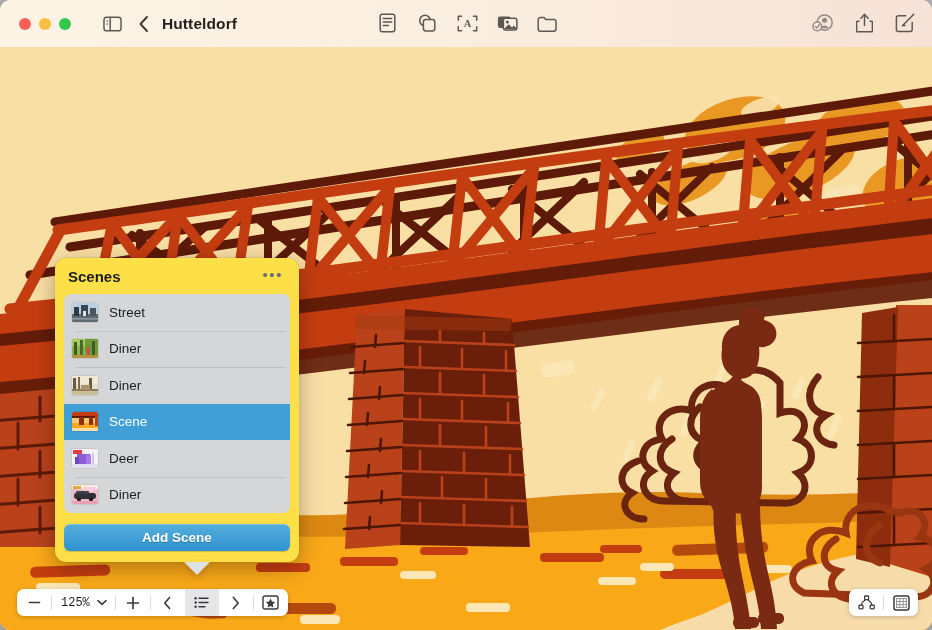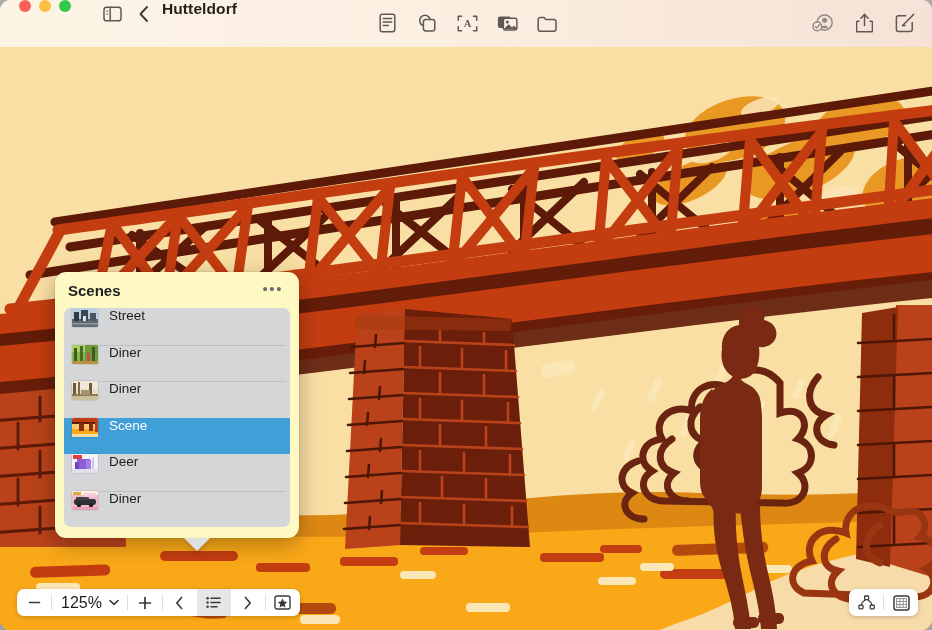--- a/index.html
+++ b/index.html
@@ -23,21 +23,21 @@
   }
 
   
   .titlebar {
     position: absolute;
     left: 0; top: 0;
     width: 932px;
     height: 47px;
     background: linear-gradient(90deg, #fdf4e6 0%, #fbefe2 45%, #f6e2d6 100%);
     display: flex;
-    align-items: flex-start;
+    align-items: center;
     z-index: 20;
   }
   .traffic {
     display: flex;
     gap: 8px;
     margin-left: 19px;
   }
   .dot { width: 12px; height: 12px; border-radius: 50%; }
   .dot.red    { background: #fc6058; }
   .dot.yellow { background: #fcbe40; }
@@ -86,23 +86,23 @@
     height: 583px;
     overflow: hidden;
     background: #f7c96a;
   }
   .canvas svg { display: block; }
 
   
   .popover {
     position: absolute;
     left: 55px;
-    top: 272px;
+    top: 258px;
     width: 244px;
-    background: #fef9c3;
+    background: #fde047;
     border-radius: 11px;
     box-shadow: 0 6px 22px rgba(0,0,0,.30), 0 0 0 .5px rgba(0,0,0,.12);
     z-index: 40;
     padding: 0 9px 11px 9px;
     box-sizing: border-box;
   }
   .popover-tail {
     position: absolute;
     left: 129px;
     top: 100%;
@@ -133,20 +133,21 @@
     cursor: default;
   }
 
   .scene-list {
     background: #d5d6d8;
     border-radius: 7px;
     overflow: hidden;
   }
   .scene-row {
     display: flex;
+    align-items: center;
     height: 36.5px;
     padding: 0 8px;
     position: relative;
     cursor: default;
   }
   .scene-row + .scene-row::before {
     content: "";
     position: absolute;
     left: 12px; right: 4px; top: 0;
     height: 1px;
@@ -232,25 +233,26 @@
     min-width: 18px;
   }
   .ctl.active { background: #e6e6e8; }
   .divider {
     width: 1px;
     background: rgba(0,0,0,.13);
     margin: 6px 0;
     flex: 0 0 auto;
   }
   .zoom-value {
-    font-size: 16px;
+    font-size: 12px;
     color: #1d1d1f;
     padding: 0 3px 0 9px;
     display: flex;
     align-items: center;
+    font-family: Liberation Mono, monospace;
   }
   .zoom-chevron {
     display: flex;
     align-items: center;
     padding: 0 8px 0 4px;
     color: #3a3a3c;
     cursor: default;
   }
 </style>
 </head>
@@ -743,20 +745,23 @@
             <circle cx="7" cy="14.5" r="2" fill="#1c1e22"></circle>
             <circle cx="19" cy="14.5" r="2" fill="#1c1e22"></circle>
             <rect x="0" y="16" width="26" height="3" fill="#e8a0b6"></rect>
           </svg>
         </div>
         <div class="scene-label">Diner</div>
       </div>
 
     </div>
 
+    <div class="add-scene">
+      <span class="add-scene-label">Add Scene</span>
+    </div>
 
     <div class="popover-tail"></div>
   </div>
 
   <div class="bottom-left">
     <div class="ctl">
       <svg width="13" height="13" viewBox="0 0 13 13">
         <line x1="1.5" y1="6.5" x2="11.5" y2="6.5" stroke="#3a3a3c" stroke-width="1.6" stroke-linecap="round"></line>
       </svg>
     </div>

